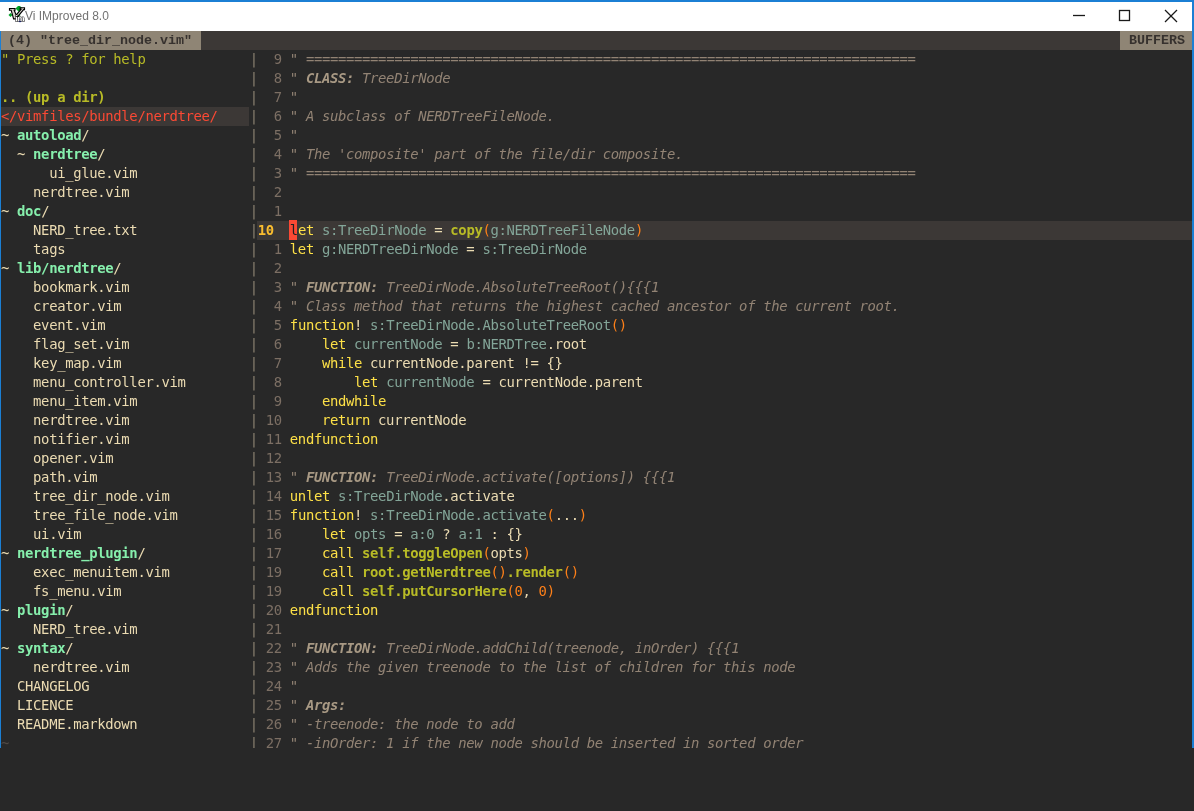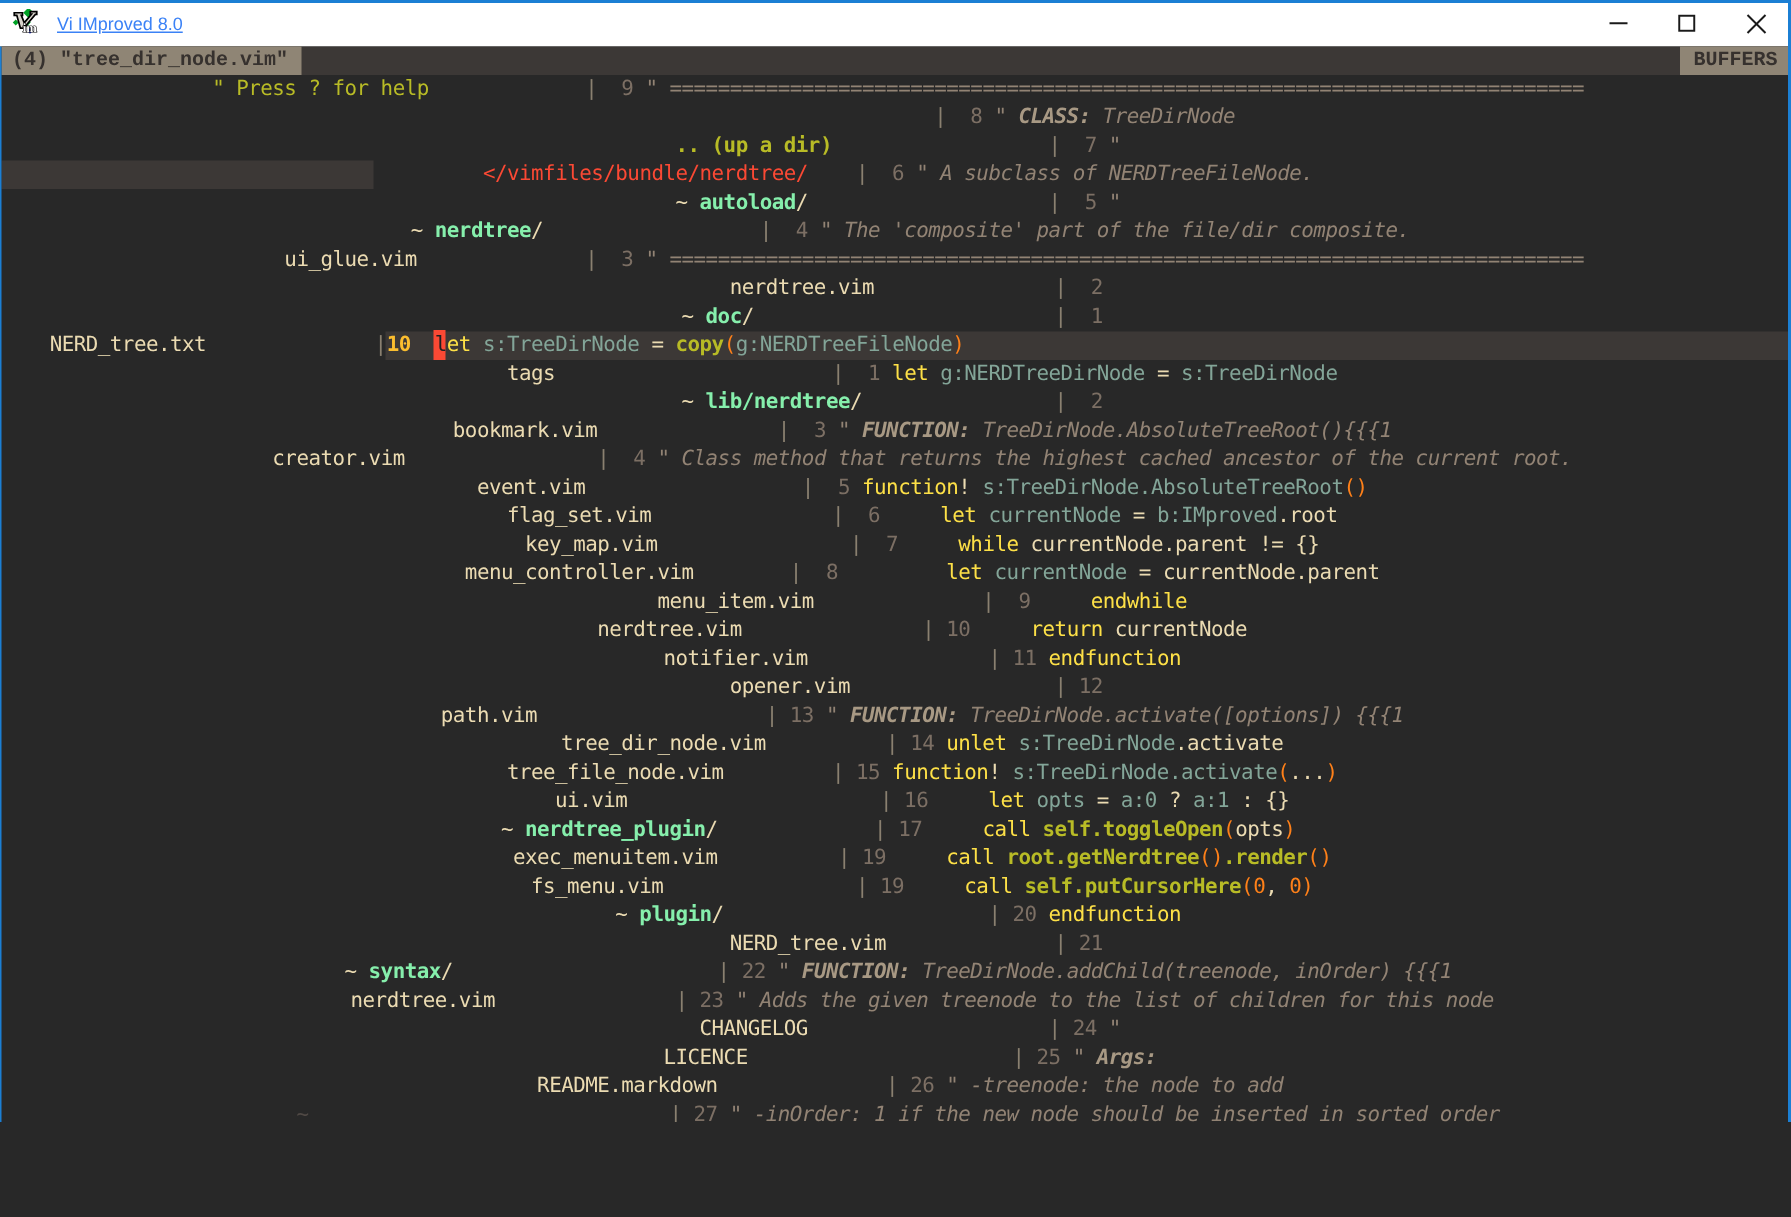--- a/index.html
+++ b/index.html
@@ -1,18 +1,18 @@
 <!DOCTYPE html>
 <html><head><meta charset="utf-8"><style>
 html,body{margin:0;padding:0;background:#282828;}
 #win{position:relative;width:1194px;height:748px;background:#282828;overflow:hidden;
-  font-family:"Liberation Mono",monospace;text-align:center;}
+  font-family:"Liberation Mono",monospace;}
 #win .bd{position:absolute;background:#1b7fd4;}
 #title{position:absolute;left:0;top:0;width:1194px;height:31px;background:#ffffff;}
-#title .t{position:absolute;left:38px;top:9px;font:12px "Liberation Sans",sans-serif;color:#3b82f6;text-decoration:underline;}
+#title .t{position:absolute;left:25px;top:9px;font:12px "Liberation Sans",sans-serif;color:#737373;}
 #tabbar{position:absolute;left:1px;top:31px;width:1191px;height:19px;background:#3c3836;}
 #tabbar .tab{position:absolute;left:0;top:0;width:200px;height:19px;background:#8f8575;}
 #tabbar .tabtxt{position:absolute;left:7px;top:0;line-height:19px;font-size:13.333px;font-weight:bold;color:#36312e;}
 #tabbar .buf{position:absolute;left:1119px;top:0;width:72px;height:19px;background:#8f8575;}
 #tabbar .buftxt{position:absolute;left:1128px;top:0;line-height:19px;font-size:13.333px;font-weight:bold;color:#36312e;}
 #grid{position:absolute;left:1px;top:50px;margin:0;font-size:13.9px;letter-spacing:-0.34px;line-height:19px;color:#ebdbb2;}
 #grid span{display:inline;}
 .y{color:#b8bb26;}
 .yb{color:#b8bb26;font-weight:bold;}
 .gb{color:#86efac;font-weight:bold;}
@@ -72,21 +72,21 @@
 <span class="f">  ~ </span><span class="gb">nerdtree</span><span class="f">/</span>                  <span class="sep">|</span><span class="n">  4 </span><span class="c">" The 'composite' part of the file/dir composite.</span>
 <span class="f">      ui_glue.vim</span>              <span class="sep">|</span><span class="n">  3 </span><span class="c">" ============================================================================</span>
 <span class="f">    nerdtree.vim</span>               <span class="sep">|</span><span class="n">  2 </span>
 <span class="f">~ </span><span class="gb">doc</span><span class="f">/</span>                         <span class="sep">|</span><span class="n">  1 </span>
 <span class="f">    NERD_tree.txt</span>              <span class="sep">|</span><span class="hl"><span class="n10">10  </span><span class="cur">l</span><span class="r">et</span><span class="f"> </span><span class="b">s:TreeDirNode</span><span class="f"> = </span><span class="g">copy</span><span class="o">(</span><span class="b">g:NERDTreeFileNode</span><span class="o">)</span>                                                                     </span>
 <span class="f">    tags</span>                       <span class="sep">|</span><span class="n">  1 </span><span class="r">let</span><span class="f"> </span><span class="b">g:NERDTreeDirNode</span><span class="f"> = </span><span class="b">s:TreeDirNode</span>
 <span class="f">~ </span><span class="gb">lib/nerdtree</span><span class="f">/</span>                <span class="sep">|</span><span class="n">  2 </span>
 <span class="f">    bookmark.vim</span>               <span class="sep">|</span><span class="n">  3 </span><span class="c">" </span><span class="ct">FUNCTION:</span><span class="c"> TreeDirNode.AbsoluteTreeRoot(){{{1</span>
 <span class="f">    creator.vim</span>                <span class="sep">|</span><span class="n">  4 </span><span class="c">" Class method that returns the highest cached ancestor of the current root.</span>
 <span class="f">    event.vim</span>                  <span class="sep">|</span><span class="n">  5 </span><span class="r">function</span><span class="f">! </span><span class="b">s:TreeDirNode.AbsoluteTreeRoot</span><span class="o">()</span>
-<span class="f">    flag_set.vim</span>               <span class="sep">|</span><span class="n">  6 </span><span class="f">    </span><span class="r">let</span><span class="f"> </span><span class="b">currentNode</span><span class="f"> = </span><span class="b">b:IMproved</span><span class="f">.root</span>
+<span class="f">    flag_set.vim</span>               <span class="sep">|</span><span class="n">  6 </span><span class="f">    </span><span class="r">let</span><span class="f"> </span><span class="b">currentNode</span><span class="f"> = </span><span class="b">b:NERDTree</span><span class="f">.root</span>
 <span class="f">    key_map.vim</span>                <span class="sep">|</span><span class="n">  7 </span><span class="f">    </span><span class="r">while</span><span class="f"> currentNode.parent != {}</span>
 <span class="f">    menu_controller.vim</span>        <span class="sep">|</span><span class="n">  8 </span><span class="f">        </span><span class="r">let</span><span class="f"> </span><span class="b">currentNode</span><span class="f"> = currentNode.parent</span>
 <span class="f">    menu_item.vim</span>              <span class="sep">|</span><span class="n">  9 </span><span class="f">    </span><span class="r">endwhile</span>
 <span class="f">    nerdtree.vim</span>               <span class="sep">|</span><span class="n"> 10 </span><span class="f">    </span><span class="r">return</span><span class="f"> currentNode</span>
 <span class="f">    notifier.vim</span>               <span class="sep">|</span><span class="n"> 11 </span><span class="r">endfunction</span>
 <span class="f">    opener.vim</span>                 <span class="sep">|</span><span class="n"> 12 </span>
 <span class="f">    path.vim</span>                   <span class="sep">|</span><span class="n"> 13 </span><span class="c">" </span><span class="ct">FUNCTION:</span><span class="c"> TreeDirNode.activate([options]) {{{1</span>
 <span class="f">    tree_dir_node.vim</span>          <span class="sep">|</span><span class="n"> 14 </span><span class="r">unlet</span><span class="f"> </span><span class="b">s:TreeDirNode</span><span class="f">.activate</span>
 <span class="f">    tree_file_node.vim</span>         <span class="sep">|</span><span class="n"> 15 </span><span class="r">function</span><span class="f">! </span><span class="b">s:TreeDirNode.activate</span><span class="o">(</span><span class="f">...</span><span class="o">)</span>
 <span class="f">    ui.vim</span>                     <span class="sep">|</span><span class="n"> 16 </span><span class="f">    </span><span class="r">let</span><span class="f"> </span><span class="b">opts</span><span class="f"> = </span><span class="b">a:0</span><span class="f"> ? </span><span class="b">a:1</span><span class="f"> : {}</span>

